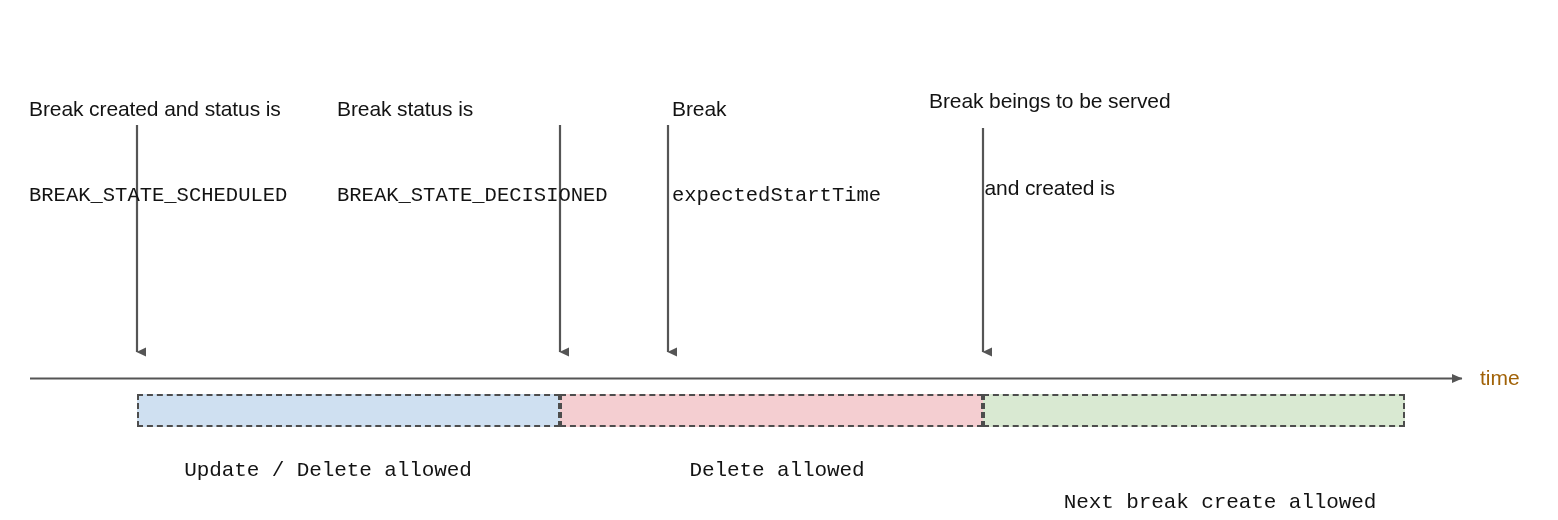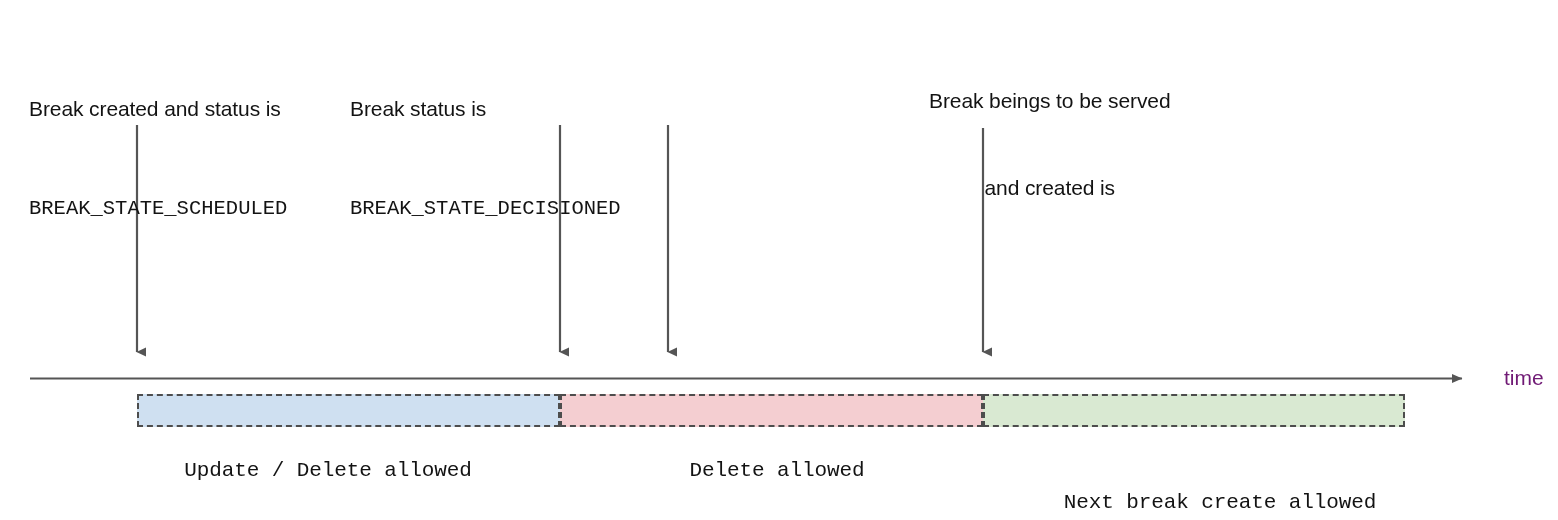--- a/index.html
+++ b/index.html
@@ -33,25 +33,24 @@
     display: block;
     font-size: 21px;
     font-family: Liberation Sans, sans-serif;
     color: #131313;
     letter-spacing: -0.1px;
   }
   .ann-line.mono {
     font-family: "Liberation Mono", monospace;
     font-size: 20.5px;
     letter-spacing: 0px;
-    margin-top: 13px;
   }
 
   #ann-0 { left: 29px;  top: 36px; }
-  #ann-1 { left: 350px; top: 36px; }
+  #ann-1 { left: 337px; top: 36px; }
   #ann-2 { left: 672px; top: 36px; }
   #ann-3 { left: 929px; top: 28px; text-align: center; }
 
   
   .caption {
     position: absolute;
     top: 459px;
     font-size: 21px;
     color: #131313;
     white-space: nowrap;
@@ -60,23 +59,22 @@
     letter-spacing: -0.1px;
     font-family: Liberation Mono, monospace;
   }
 
   
   #time-label {
     position: absolute;
     left: 1480px;
     top: 366px;
     font-size: 21px;
-    color: #701a75;
+    color: #a16207;
     white-space: nowrap;
-    margin-left: 24px;
   }
 
   
   .segment {
     position: absolute;
     top: 394px;
     height: 33px;
     box-sizing: border-box;
     border: 2px dashed #4d4d4d;
   }
@@ -107,20 +105,24 @@
   <div class="annotation" id="ann-0">
     <span class="ann-line">Break created and status is</span>
     <span class="ann-line mono">BREAK_STATE_SCHEDULED</span>
   </div>
 
   <div class="annotation" id="ann-1">
     <span class="ann-line">Break status is</span>
     <span class="ann-line mono">BREAK_STATE_DECISIONED</span>
   </div>
 
+  <div class="annotation" id="ann-2">
+    <span class="ann-line">Break</span>
+    <span class="ann-line mono">expectedStartTime</span>
+  </div>
 
   <div class="annotation" id="ann-3">
     <span class="ann-line">Break beings to be served</span>
     <span class="ann-line">and created is</span>
   </div>
 
   <div id="time-label">time</div>
 
   <div class="segment" id="seg-0" style="left: 137px; width: 423px; background: rgb(207, 224, 241); border-color: rgb(77, 77, 77);"></div>
   <div class="segment" id="seg-1" style="left: 560px; width: 423px; background: rgb(244, 206, 209); border-color: rgb(77, 77, 77);"></div>

